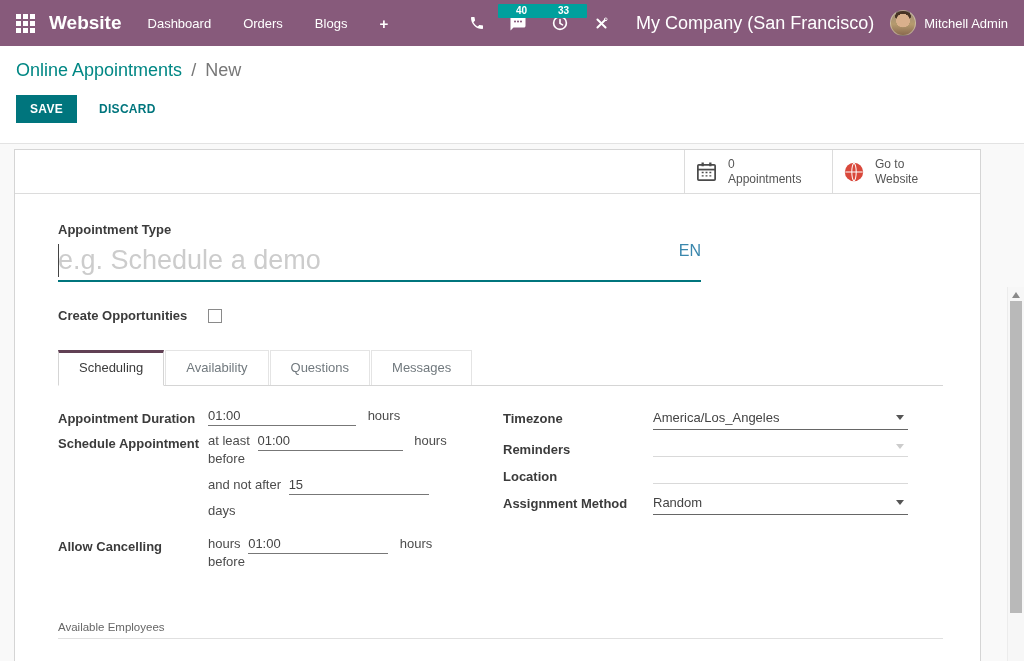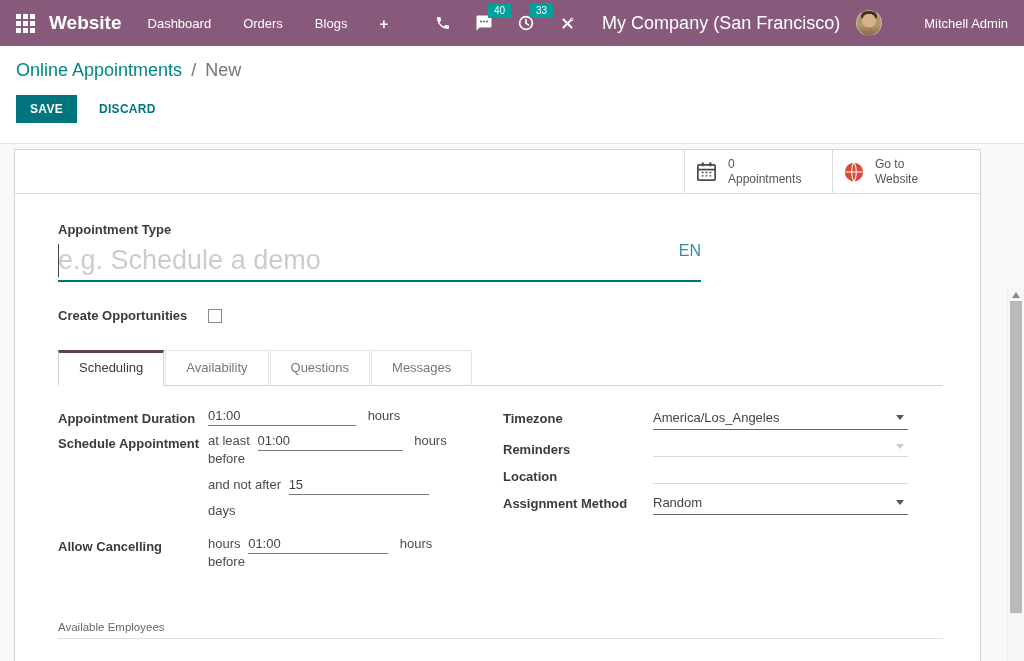--- a/index.html
+++ b/index.html
@@ -10,23 +10,23 @@
   .navbar { height:46px; background:#875A7B; display:flex; align-items:center; padding:0 16px; color:#fff; }
   .apps-grid { display:grid; grid-template-columns:repeat(3,5px); grid-template-rows:repeat(3,5px);
     gap:2px; cursor:pointer; }
   .apps-grid span { background:#fff; width:5px; height:5px; display:block; }
   .brand { font-size:19px; font-weight:bold; margin:0 10px 0 14px; cursor:pointer; }
   .nav-item { color:#fff; text-decoration:none; padding:13px 16px; font-size:13px; cursor:pointer; display:inline-block; }
   .nav-right { margin-left:auto; display:flex; align-items:center; }
   .nav-icon-btn { position:relative; padding:6px 12px; cursor:pointer; display:flex; align-items:center; }
   .nav-icon-btn svg { display:block; }
   .badge-pill { position:absolute; top:-4px; right:-6px; background:#00A09D; color:#fff;
-    font-size:10px; font-weight:normal; border-radius:1px; padding:2px 6px; line-height:1; }
+    font-size:10px; font-weight:bold; border-radius:1px; padding:2px 18px; line-height:1; }
   .company-name { font-size:18px; padding:0 16px 0 14px; cursor:pointer; white-space:nowrap; }
-  .user-menu { display:flex; align-items:center; cursor:pointer;gap:34px; }
+  .user-menu { display:flex; align-items:center; cursor:pointer; }
   .avatar { width:26px; height:26px; border-radius:50%; margin-right:8px;
     background:
       radial-gradient(circle at 50% 40%, #d9b08c 0 36%, rgba(0,0,0,0) 37%),
       radial-gradient(circle at 50% 22%, #473325 0 34%, rgba(0,0,0,0) 35%),
       linear-gradient(180deg,#9f8d78 0%, #b59a6e 55%, #8a6a4e 100%);
     border:1px solid rgba(255,255,255,.35); }
   .user-name { font-size:13px; }
 
   
   .control-panel { background:#fff; padding:14px 16px 14px 16px; height:97px; }

